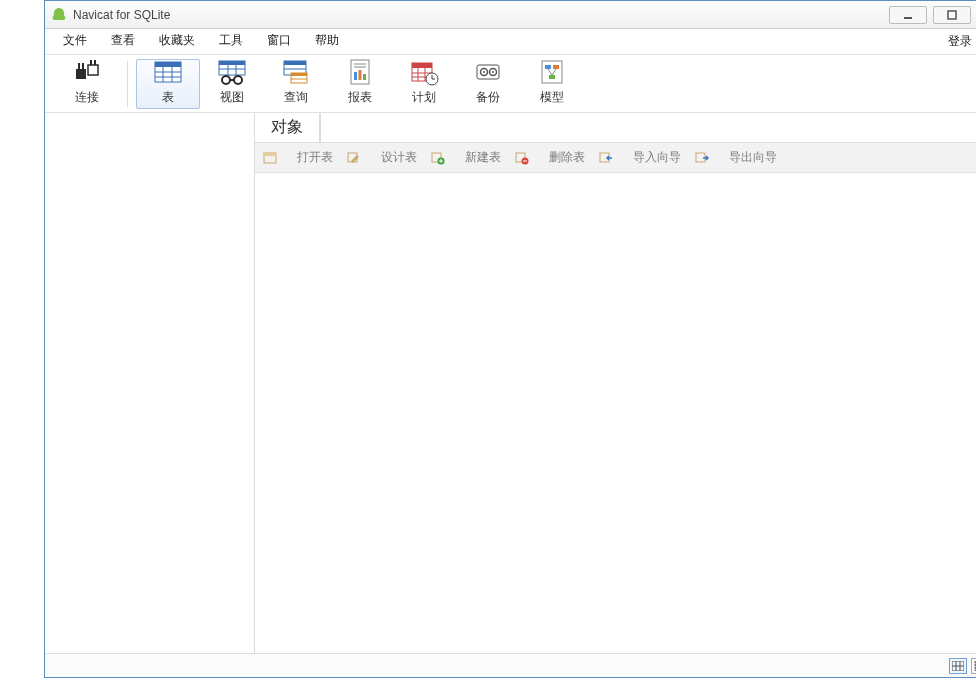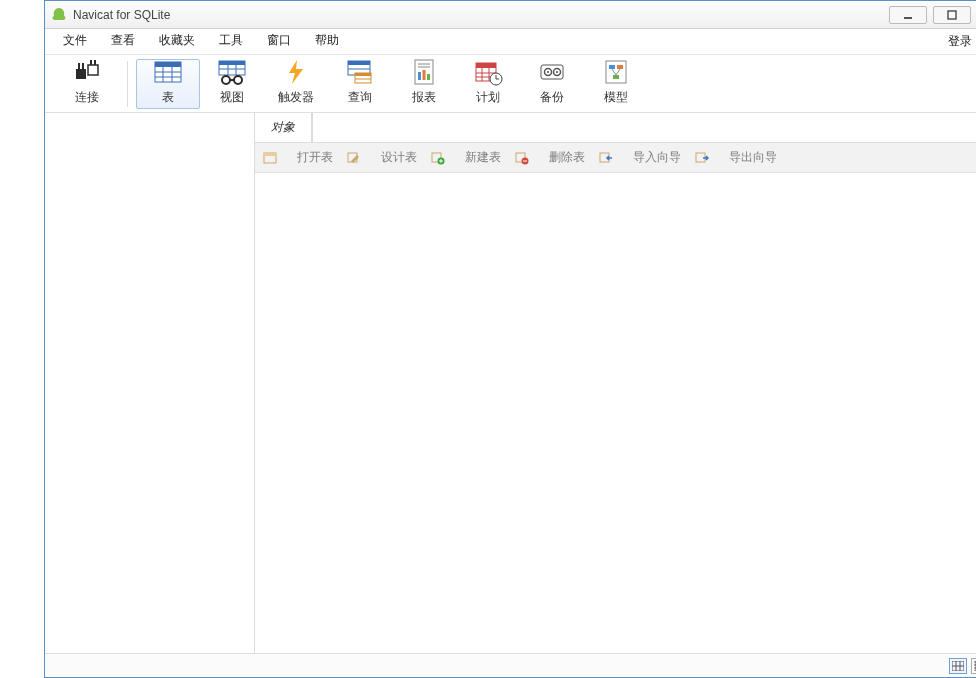--- a/index.html
+++ b/index.html
@@ -85,21 +85,21 @@
   flex:1; display:flex; flex-direction:column; min-width:0;
 }
 
 .tabs-row {
   height:30px; display:flex; align-items:stretch; border-bottom:1px solid #dcdcdc;
 }
 .tab {
   display:flex; align-items:center; padding:0 16px;
   border-right:1px solid #dcdcdc;
   background:#f5f5f5;
-  font-size:12px; color:#333;font-style:italic;
+  font-size:16px; color:#333;
 }
 .tab.active { background:#fff; }
 .tabs-row .blank { flex:1; background:#fff; border-left:1px solid #dcdcdc; border-right:1px solid #dcdcdc;}
 .tabs-row .tab-action {
   width:32px; display:flex; align-items:center; justify-content:center;
 }
 
 .actionbar {
   height:30px; display:flex; align-items:center;
   padding:0 8px; gap:14px;
@@ -217,28 +217,20 @@
             <line x1="21" y1="4" x2="21" y2="18" stroke="#3a6fb7"></line>
           <circle cx="11" cy="23" r="4" fill="none" stroke="#2b2b2b" stroke-width="2"></circle>
           <circle cx="23" cy="23" r="4" fill="none" stroke="#2b2b2b" stroke-width="2"></circle>
           <line x1="15" y1="23" x2="19" y2="23" stroke="#2b2b2b" stroke-width="2"></line>
         </svg>
       </span>
       <span class="lbl">视图</span>
     </div>
 
 
-    <div class="tool-btn">
-      <span class="icon">
-        <svg width="34" height="30" viewBox="0 0 34 30">
-          <path d="M18 3 L10 16 L16 16 L13 27 L24 12 L17 12 Z" fill="#f5a623"></path>
-        </svg>
-      </span>
-      <span class="lbl">触发器</span>
-    </div>
 
     <div class="tool-btn">
       <span class="icon">
         <svg width="34" height="30" viewBox="0 0 34 30">
           <rect x="5" y="4" width="22" height="14" fill="#fff" stroke="#3a6fb7"></rect>
           <rect x="5" y="4" width="22" height="4" fill="#3a6fb7"></rect>
           <line x1="5" y1="12" x2="27" y2="12" stroke="#3a6fb7"></line>
           <rect x="12" y="16" width="16" height="10" fill="#fff" stroke="#d68b2e"></rect>
           <rect x="12" y="16" width="16" height="3" fill="#d68b2e"></rect>
           <line x1="12" y1="22" x2="28" y2="22" stroke="#d68b2e"></line>

